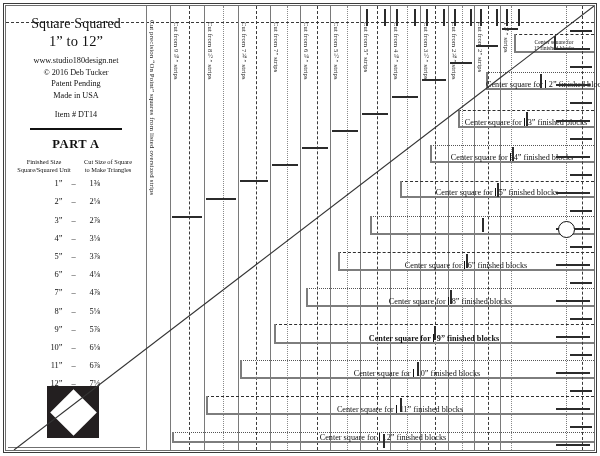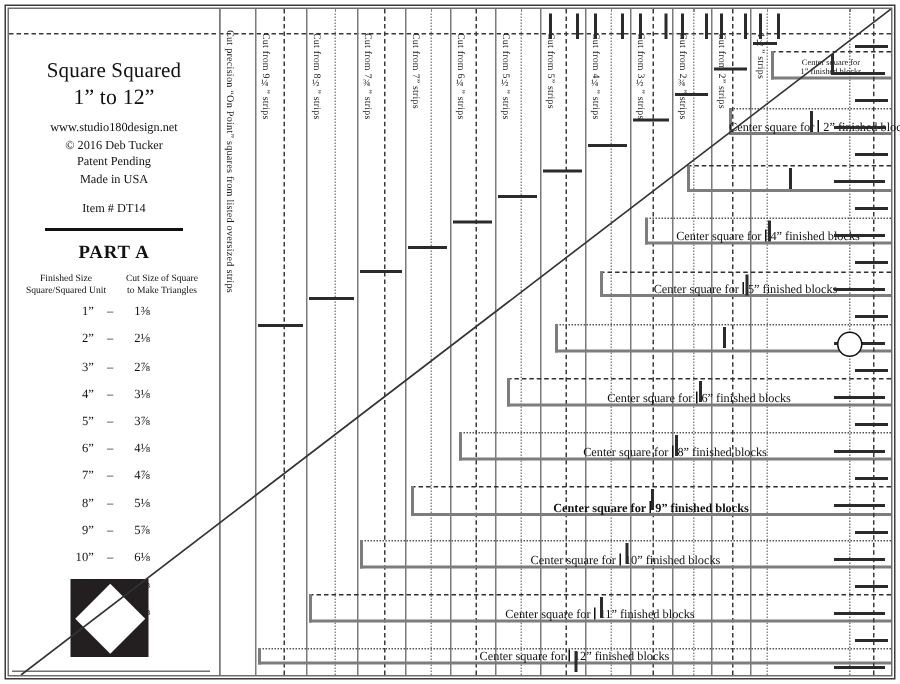--- a/index.html
+++ b/index.html
@@ -30,21 +30,20 @@
     width:590px; height:446px;
     border:1px solid #6f6f6f;
     box-sizing:border-box;
   }
   
   .title-block{
     position:absolute;
     left:6px; top:16px;
     width:140px;
     text-align:center;
-    margin-top:24px;
   }
   .title-main{
     font-size:14px;
     line-height:1.18;
     letter-spacing:.1px;
   }
   .title-main .l2{ display:block; font-size:14.5px; }
   .title-sub{
     margin-top:5px;
     font-size:8.2px;
@@ -426,20 +425,21 @@
         <div class="dotted"></div>
         <div class="side"></div>
         <div class="solid"></div>
         <div class="band-label"><span>Center square for</span><span class="bar"></span><span>2” finished blocks</span></div>
         <div class="tick-v" style="left: 50%; top: 2px; height: 14px;"></div>
       </div>
       <div class="band" style="left: 458px; top: 110px; height: 18px;">
         <div class="dashed"></div>
         <div class="side"></div>
         <div class="solid"></div>
+        <div class="band-label"><span>Center  square for</span><span class="bar"></span><span>3” finished blocks</span></div>
         <div class="tick-v" style="left: 50%; top: 2px; height: 14px;"></div>
       </div>
       <div class="band" style="left: 430px; top: 145px; height: 18px;">
         <div class="dotted"></div>
         <div class="side"></div>
         <div class="solid"></div>
         <div class="band-label"><span>Center square for</span><span class="bar"></span><span>4” finished blocks</span></div>
         <div class="tick-v" style="left: 50%; top: 2px; height: 14px;"></div>
       </div>
       <div class="band" style="left: 400px; top: 181px; height: 17px;">

